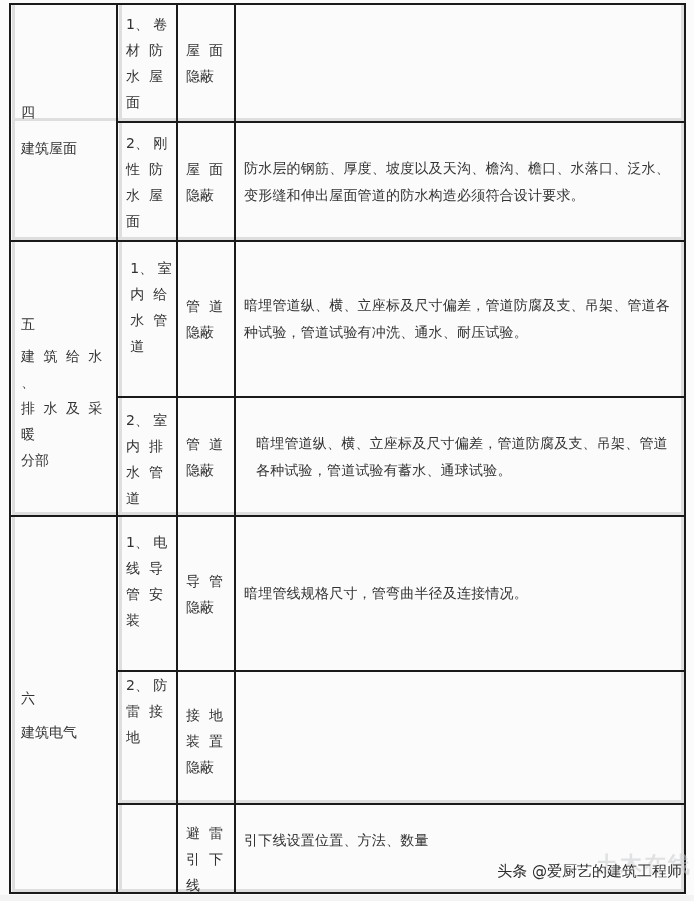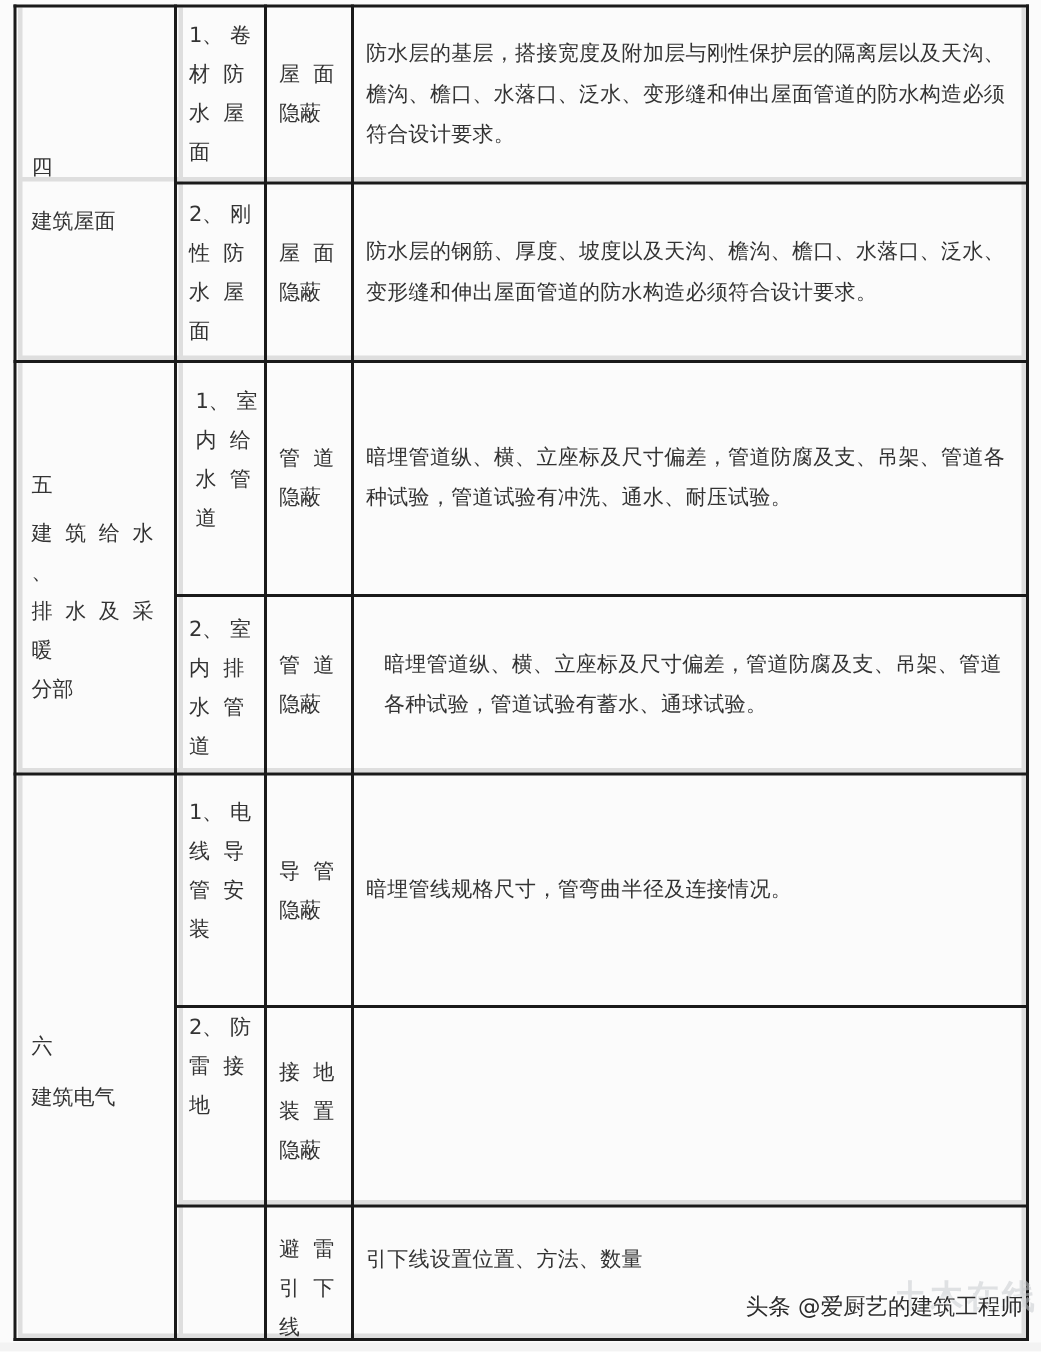--- a/index.html
+++ b/index.html
@@ -73,23 +73,20 @@
       <span class="ln">水  屋</span>
       <span class="ln">面</span>
     </div>
   </div>
   <div class="cell vtext" style="left:178px; top:5px; width:56px; height:116px;">
     <div>
       <span class="ln">屋  面</span>
       <span class="ln">隐蔽</span>
     </div>
   </div>
-  <div class="cell desc" style="left:236px; top:5px; width:448px; height:116px;">
-    <span>防水层的基层，搭接宽度及附加层与刚性保护层的隔离层以及天沟、檐沟、檐口、水落口、泛水、变形缝和伸出屋面管道的防水构造必须符合设计要求。</span>
-  </div>
 
   <div class="cell vtext" style="left:118px; top:123px; width:58px; height:117px;">
     <div>
       <span class="ln">2、 刚</span>
       <span class="ln">性  防</span>
       <span class="ln">水  屋</span>
       <span class="ln">面</span>
     </div>
   </div>
   <div class="cell vtext" style="left:178px; top:123px; width:56px; height:117px;">

